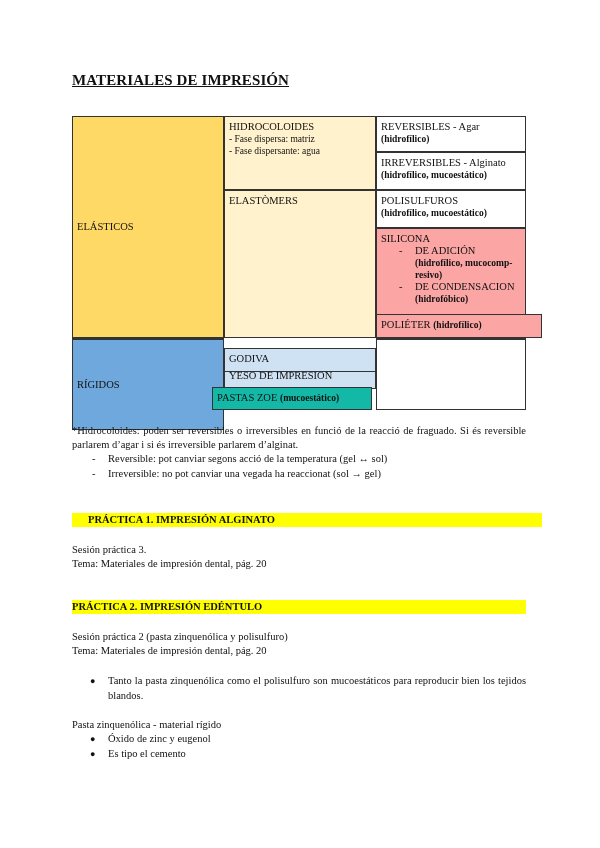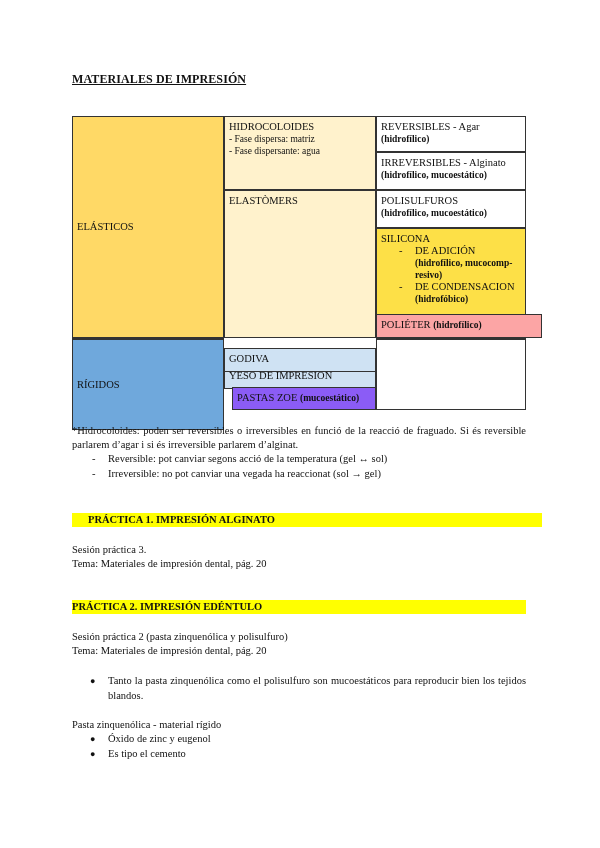--- a/index.html
+++ b/index.html
@@ -1,35 +1,35 @@
 <!DOCTYPE html>
 <html><head>
 <meta charset="utf-8">
 <style>
   html, body { margin: 0; padding: 0; background: #ffffff; }
   body { width: 600px; height: 848px; position: relative; overflow: hidden;
          font-family: "Liberation Serif", "DejaVu Serif", serif; color: #111; font-size: 10.5px; }
   .abs { position: absolute; }
-  .title { left: 72px; top: 72px; font-weight: bold; text-decoration: underline; font-size: 12px; letter-spacing: 0.1px; }
+  .title { left: 72px; top: 72px; font-weight: bold; text-decoration: underline; font-size: 15px; letter-spacing: 0.1px; }
 
   
   .tbl { left: 72px; top: 116px; width: 454px; height: 294px; }
   .cell { position: absolute; box-sizing: border-box; border: 1px solid #333; padding: 4px 4px; line-height: 12px; }
   .c-elasticos { left: 0; top: 0; width: 152px; height: 222px; background: #ffd966; display: flex; align-items: center; }
   .c-rigidos { left: 0; top: 222px; width: 152px; height: 92px; background: #6fa8dc; display: flex; align-items: center; border-top: 2px solid #333; }
   .c-hidro { left: 152px; top: 0; width: 152px; height: 74px; background: #fff2cc; }
   .c-elast { left: 152px; top: 74px; width: 152px; height: 148px; background: #fff2cc; }
   .c-rev { left: 304px; top: 0; width: 150px; height: 36px; background: #fff; }
   .c-irrev { left: 304px; top: 36px; width: 150px; height: 38px; background: #fff; }
   .c-polis { left: 304px; top: 74px; width: 150px; height: 38px; background: #fff; }
-  .c-sili { left: 304px; top: 112px; width: 150px; height: 88px; background: #fde047; }
+  .c-sili { left: 304px; top: 112px; width: 150px; height: 88px; background: #fca5a5; }
   .c-polie { left: 304px; top: 198px; width: 166px; height: 24px; background: #fca5a5; }
   .c-yeso { left: 152px; top: 222px; width: 152px; height: 25px; background: #cfe2f3; border-top: 2px solid #333; margin-top: 26px; }
   .c-godiva { left: 152px; top: 232px; width: 152px; height: 24px; background: #cfe2f3; }
-  .c-pastas { left: 160px; top: 271px; width: 144px; height: 23px; background: #8b5cf6; }
+  .c-pastas { left: 140px; top: 271px; width: 160px; height: 23px; background: #14b8a6; }
   .c-empty { left: 304px; top: 222px; width: 150px; height: 72px; background: #fff; border-top: 2px solid #333; }
   .b { font-weight: bold; font-size: 9.5px; }
   .sm { font-size: 9.5px; }
   .sub { display: flex; padding-left: 18px; }
   .sub .dash { width: 16px; flex: none; }
 
   
   .para { left: 72px; width: 454px; line-height: 14px; text-align: justify; }
   .listline { display: flex; line-height: 14.5px; }
   .listline .mk { width: 36px; padding-left: 20px; box-sizing: border-box; flex: none; }

